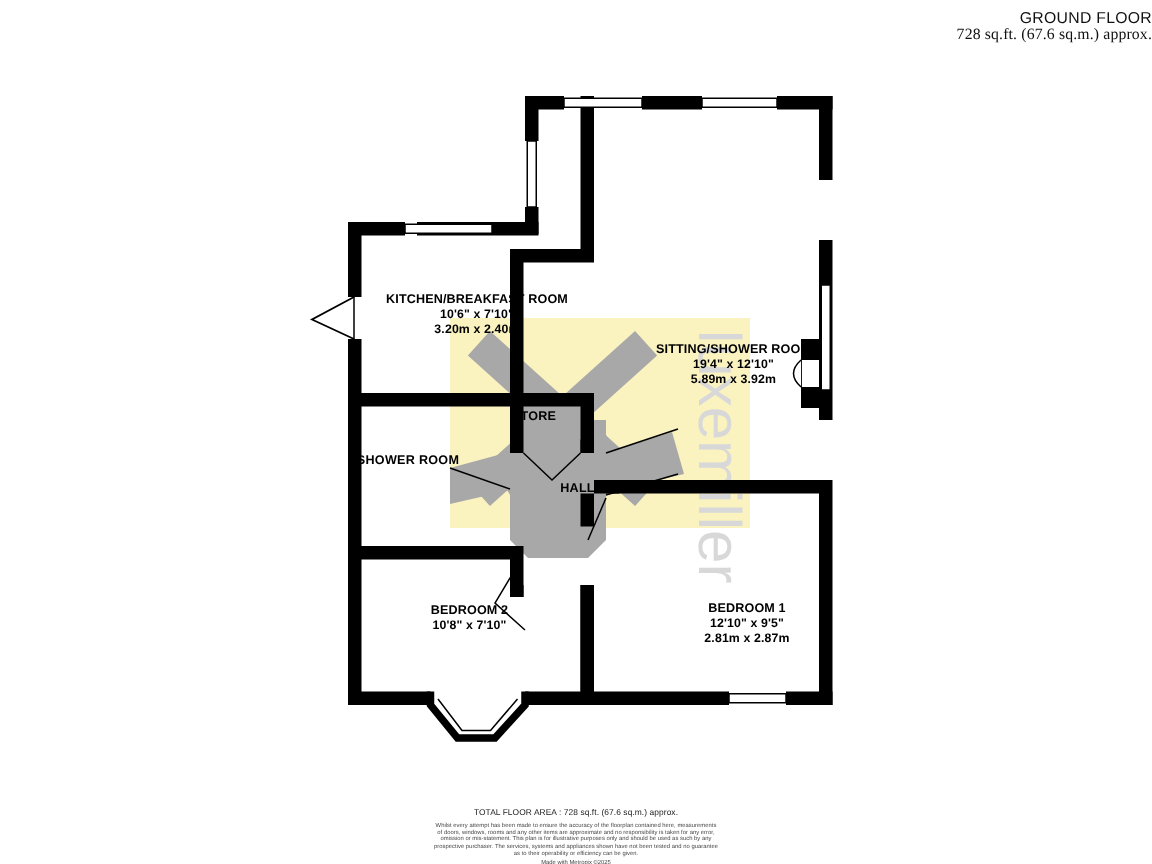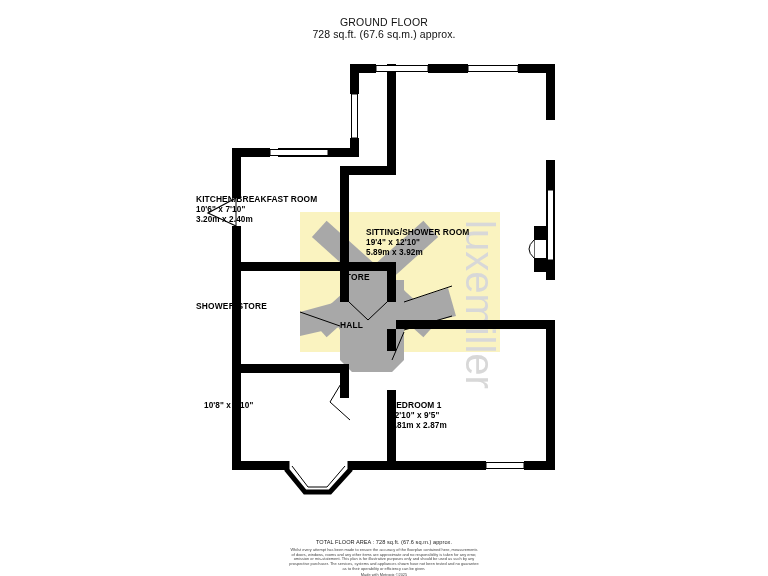--- a/index.html
+++ b/index.html
@@ -22,51 +22,53 @@
     height: 576px;
     background: #ffffff;
   }
 
   
   .header {
     position: absolute;
     top: 0px;
     left: 0px;
     width: 768px;
-    text-align: center;
-    padding-top: 16px;
+    text-align: right;
+    padding-top: 6px;
   }
   .header .floor-title {
     font-size: 10.5px;
     line-height: 12px;
     letter-spacing: 0.2px;
     color: #111111;
   }
   .header .floor-area {
     font-size: 10.5px;
     line-height: 12px;
     letter-spacing: 0.1px;
     color: #111111;
+    font-family: Liberation Serif, serif;
   }
 
   
   .plan-wrap {
     position: absolute;
     top: 30px;
     left: 0px;
     width: 768px;
     height: 490px;
   }
   svg.plan {
     display: block;
   }
 
   
   .room-label {
     position: absolute;
+    text-align: center;
     white-space: nowrap;
     color: #000000;
     pointer-events: none;
   }
   .room-label .name {
     font-size: 8.4px;
     font-weight: bold;
     line-height: 10.5px;
     letter-spacing: 0.1px;
   }
@@ -271,32 +273,33 @@
       <div class="dim-met">5.89m  x 3.92m</div>
     </div>
 
     <div class="room-label" style="left:390px; top:370px; width:216px;">
       <div class="name">BEDROOM 1</div>
       <div class="dim-imp">12'10"  x 9'5"</div>
       <div class="dim-met">2.81m  x 2.87m</div>
     </div>
 
     <div class="room-label" style="left:204px; top:371px; width:218px;">
+      <div class="name">BEDROOM 2</div>
       <div class="dim-imp">10'8"  x 7'10"</div>
     </div>
 
     <div class="room-label small-room" style="left:196px; top:271px; width:152px;">
-      <div class="name">SHOWER STORE</div>
+      <div class="name">SHOWER ROOM</div>
     </div>
 
     <div class="room-label small-room" style="left:340px; top:242px; width:32px;">
       <div class="name">STORE</div>
     </div>
 
-    <div class="room-label small-room" style="left:340px; top:290px; width:56px;">
+    <div class="room-label small-room" style="left:357px; top:290px; width:56px;">
       <div class="name">HALL</div>
     </div>
 
   </div>
 
   <div class="footer">
     <div class="total-area">TOTAL FLOOR AREA : 728 sq.ft. (67.6 sq.m.) approx.</div>
     <div class="disclaimer">
       <div>Whilst every attempt has been made to ensure the accuracy of the floorplan contained here, measurements</div>
       <div>of doors, windows, rooms and any other items are approximate and no responsibility is taken for any error,</div>

